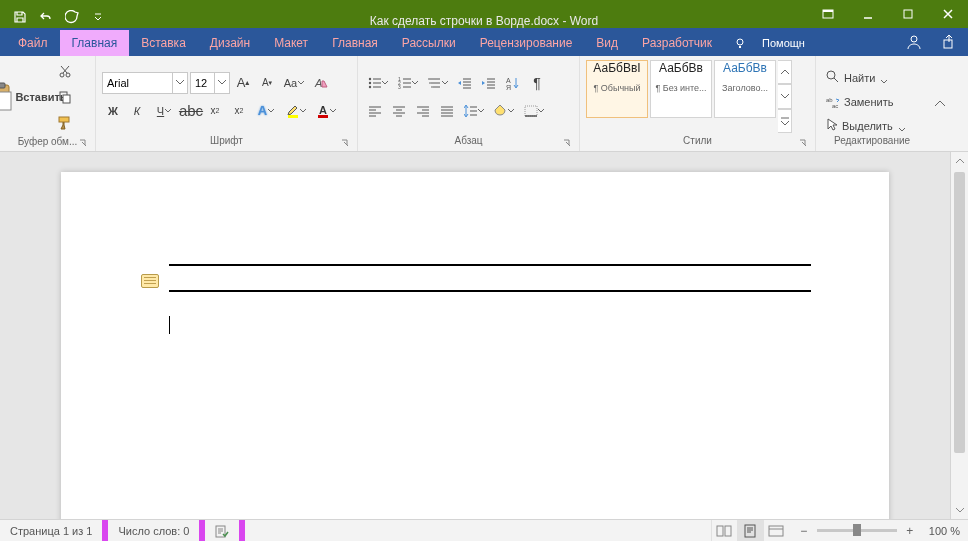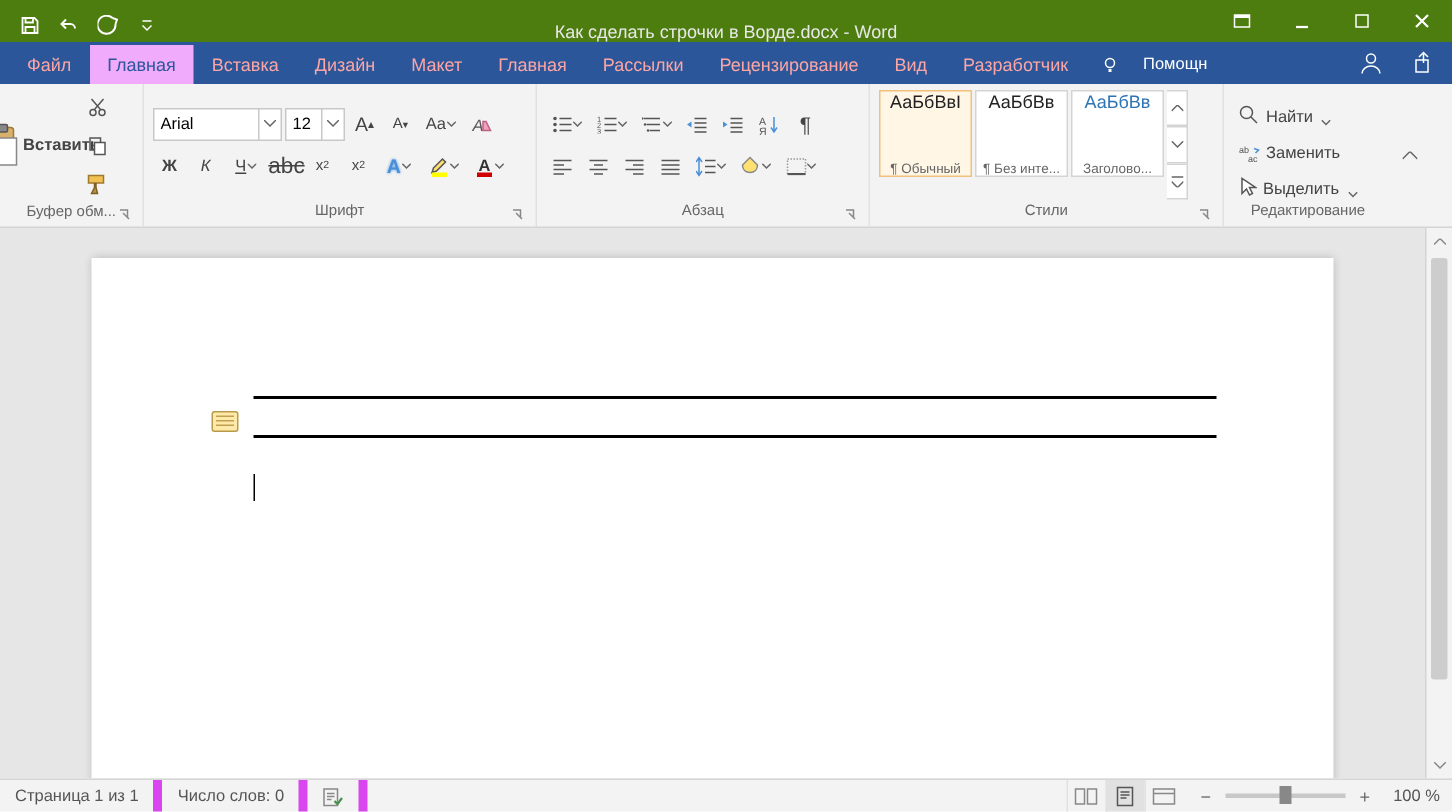--- a/index.html
+++ b/index.html
@@ -35,21 +35,21 @@
 .col { display: flex; flex-direction: column; gap: 4px; justify-content: center; }
 .row { display: flex; gap: 2px; align-items: center; }
 .sm-btn { width: 22px; height: 22px; display: flex; align-items: center; justify-content: center; cursor: pointer; color: #444; }
 .sm-btn-wide { height: 22px; padding: 0 4px; display: flex; align-items: flex-end; gap: 4px; cursor: pointer; color: #444; font-size: 11px; }
 
 .combo { display: flex; align-items: flex-start; }
 .combo input { height: 22px; border: 1px solid #c8c8c8; border-right: none; padding: 0 4px; font-size: 11px; background: #fff; }
 .combo .drop { width: 16px; height: 22px; border: 1px solid #c8c8c8; display: flex; align-items: center; justify-content: center; background: #fff; cursor: pointer; }
 
 .styles-gallery { display: flex; gap: 2px; }
-.style-item { width: 62px; height: 58px; border: 1px solid #d4d4d4; background: #fff; display: flex; flex-direction: column; align-items: center; justify-content: space-between; gap: 8px; cursor: pointer; }
+.style-item { width: 62px; height: 58px; border: 1px solid #d4d4d4; background: #fff; display: flex; flex-direction: column; align-items: center; justify-content: flex-start; gap: 8px; cursor: pointer; }
 .style-item.sel { border-color: #f0c07c; background: #fff6e5; }
 .style-item .prev { font-size: 12px; color: #222; }
 .style-item .prev.blue { color: #2e74b5; }
 .style-item .name { font-size: 9px; color: #666; white-space: nowrap; overflow: hidden; max-width: 58px; }
 .style-nav { width: 14px; display: flex; flex-direction: column; }
 .style-nav .navb { flex: 1; border: 1px solid #d4d4d4; border-left: none; display: flex; align-items: center; justify-content: center; background: #fff; cursor: pointer; }
 
 .collapse-btn { width: 24px; display: flex; align-items: center; justify-content: center; cursor: pointer; }
 
 

